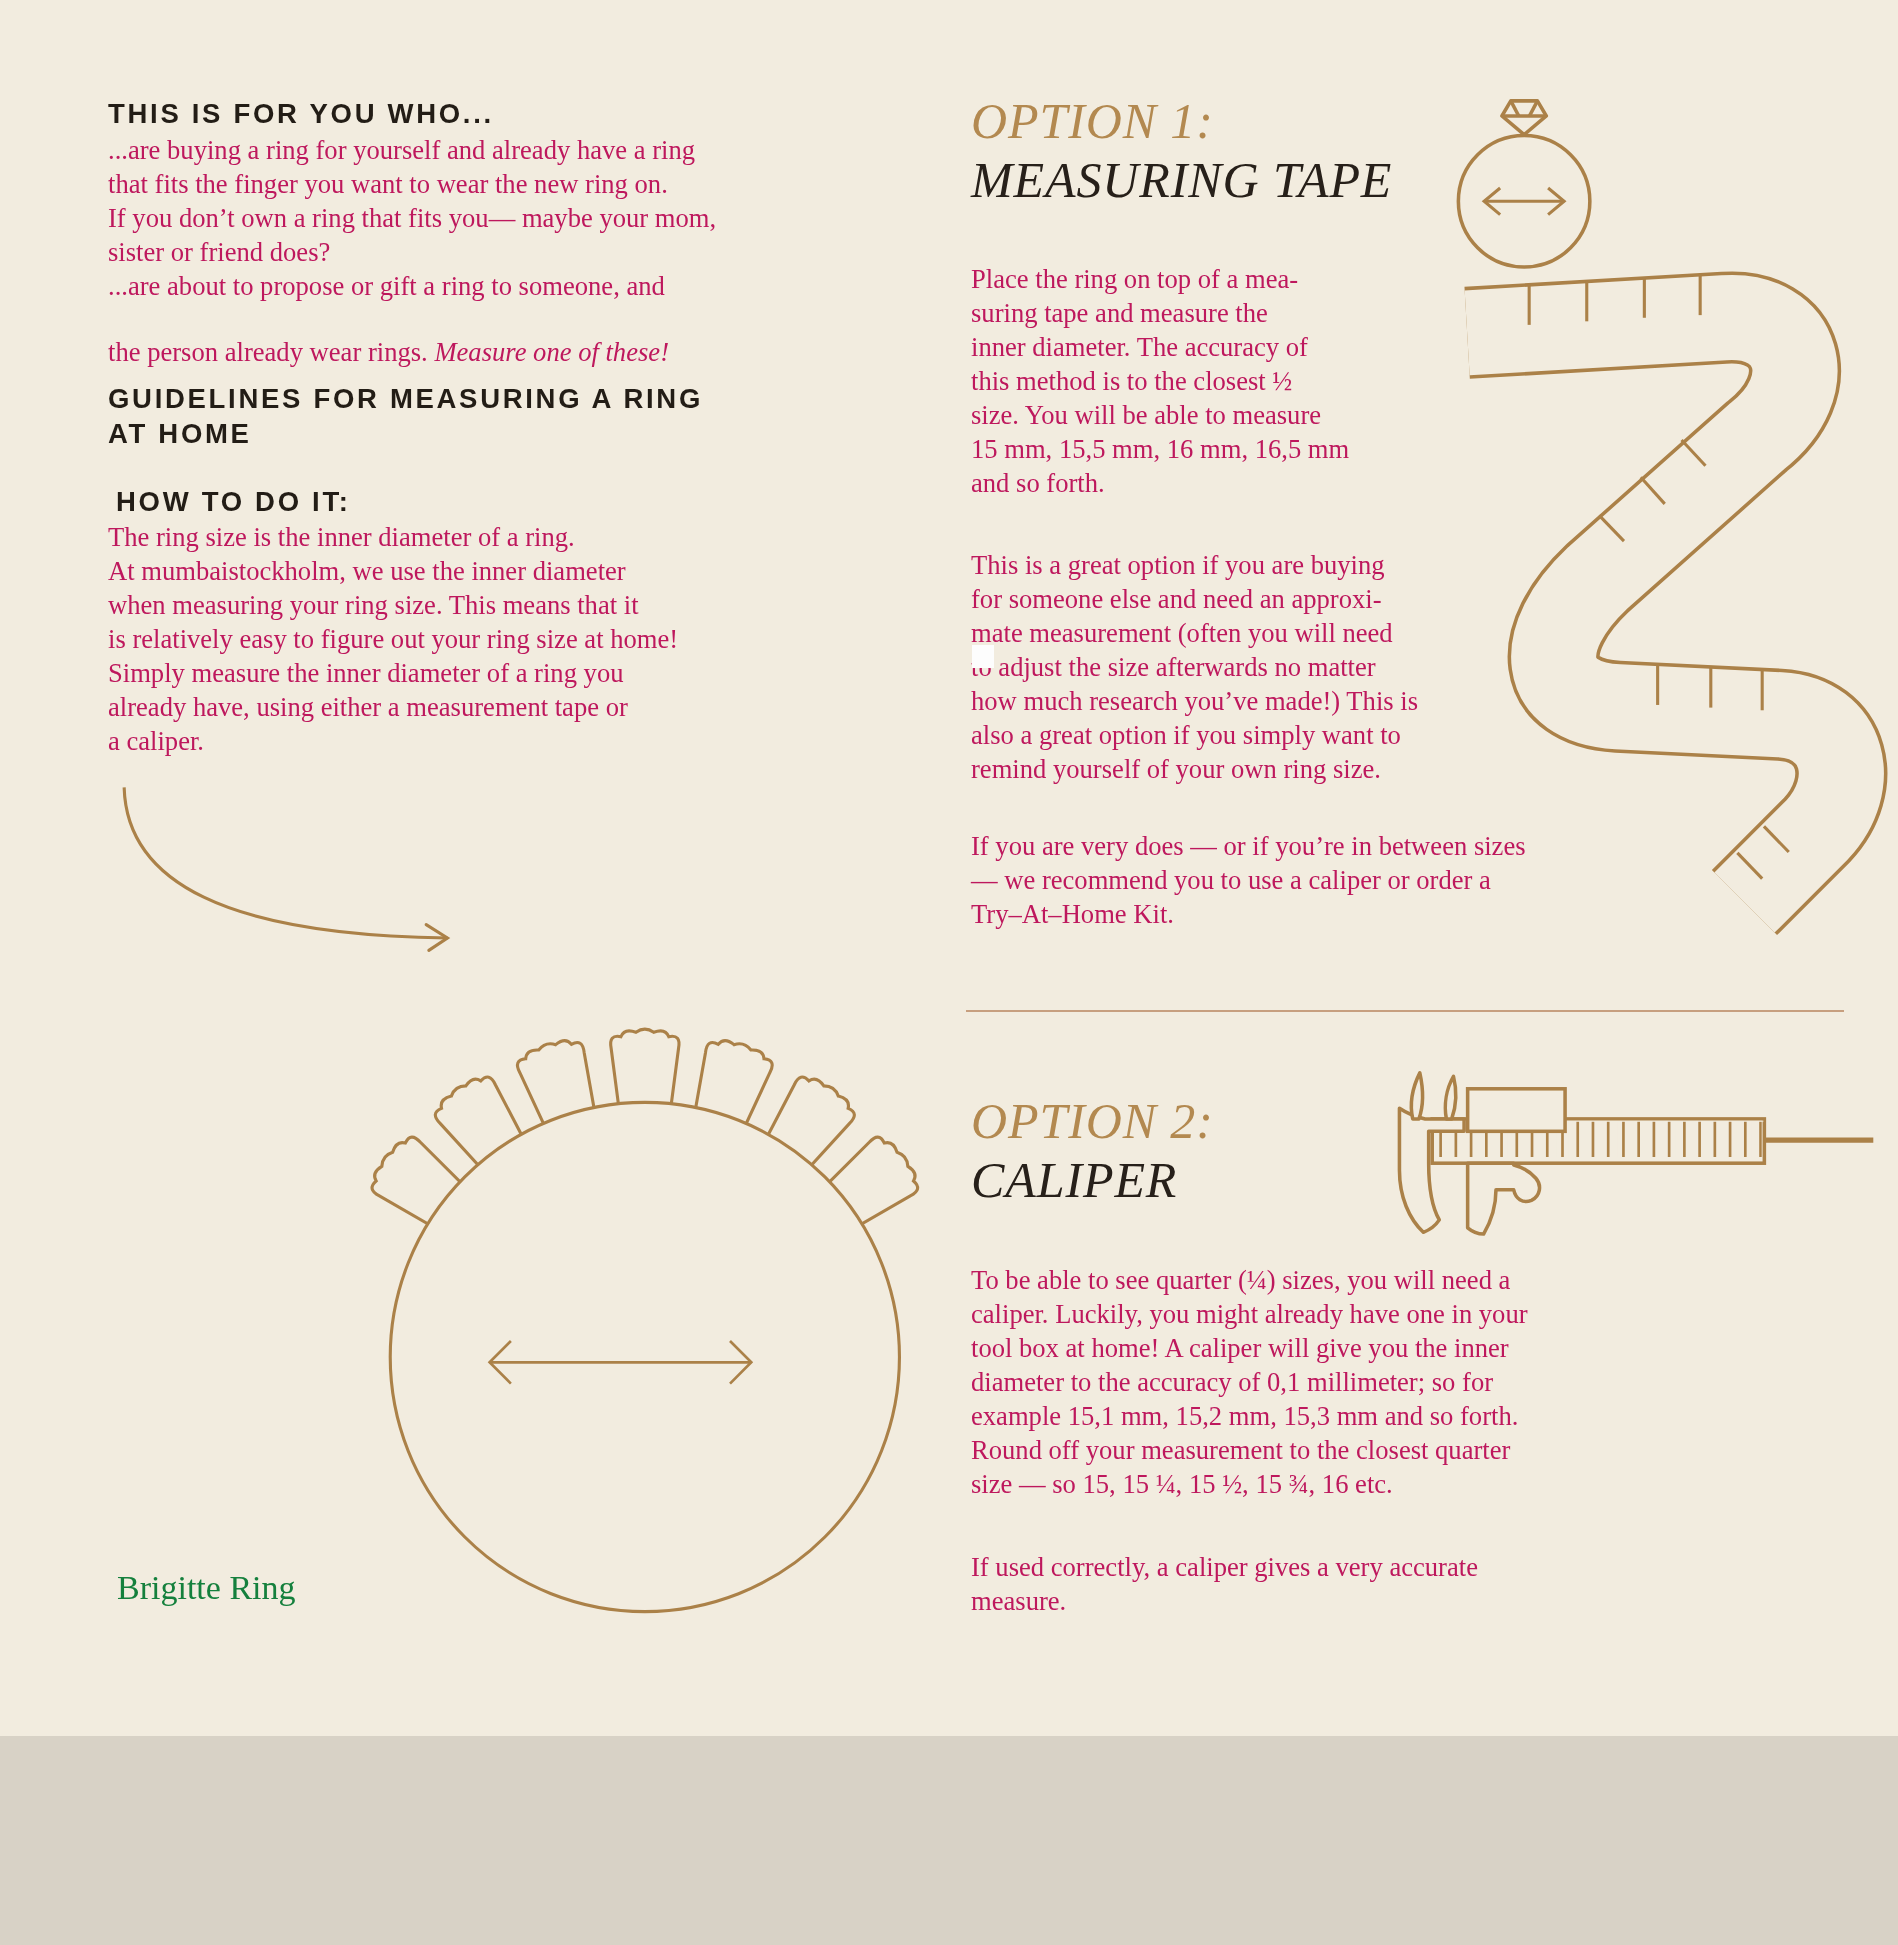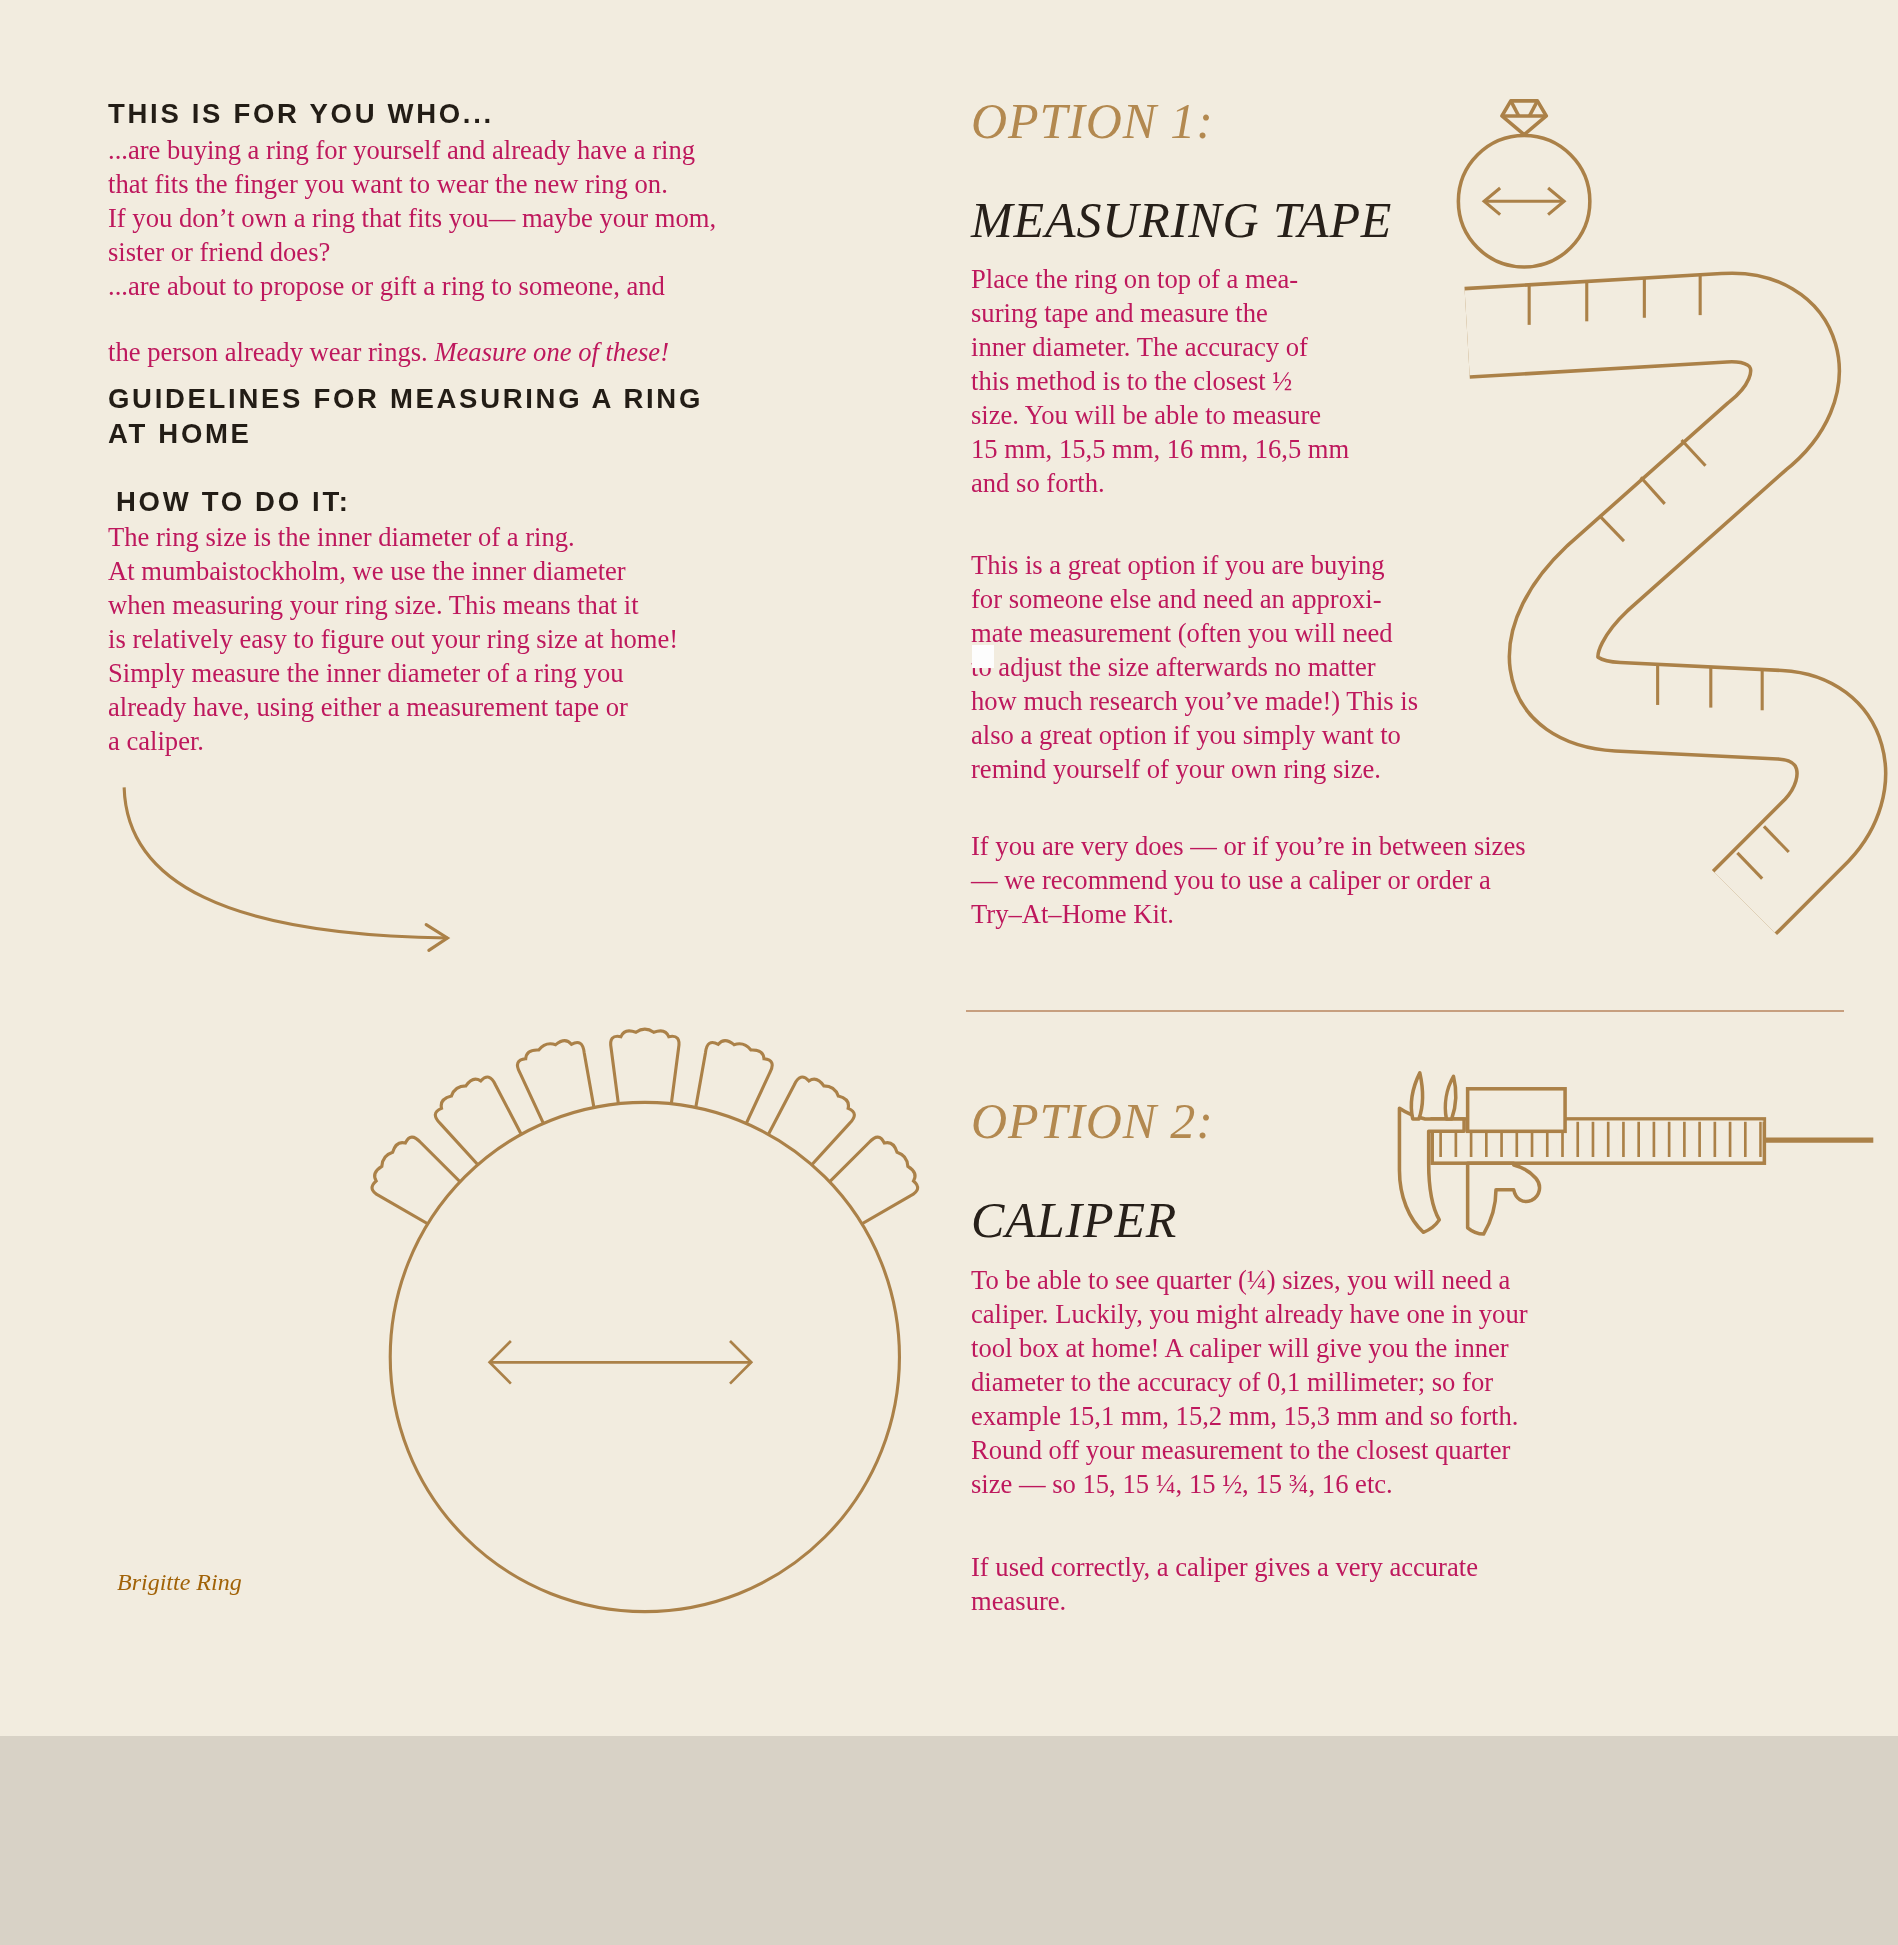--- a/index.html
+++ b/index.html
@@ -14,23 +14,23 @@
     white-space:pre-line;
   }
   .body-text{
     font-size:26.6px;line-height:34px;white-space:pre-line;color:#be185d;
   }
   .option-label{
     font-size:50px;line-height:55px;letter-spacing:0.9px;color:#b3895０;
   }
   .option-label, .option-title{font-family:"Liberation Serif", serif;font-weight:400;font-style:italic;}
   .option-label{color:#b38950;}
-  .option-title{font-size:50px;line-height:55px;letter-spacing:0.9px;color:#27201a;margin-top:40px;}
+  .option-title{font-size:50px;line-height:55px;letter-spacing:0.9px;color:#27201a;}
   .caption-italic{
-    font-style:italic;font-size:24px;color:#a16207;
+    font-size:34px;color:#15803d;
   }
   .footer-bar{
     position:absolute;left:7px;right:7px;top:1803px;height:44px;
     display:flex;align-items:center;
   }
   .footer-line{flex:1;height:2.7px;background:#14110e;}
   .footer-dot{width:12.4px;height:18.6px;border-radius:50%;background:#14110e;flex:none;}
   .footer-brand{
     flex:none;margin:0 18px;font-family:"Liberation Sans", sans-serif;
     font-size:41px;letter-spacing:5.3px;color:#14110e;font-weight:400;

